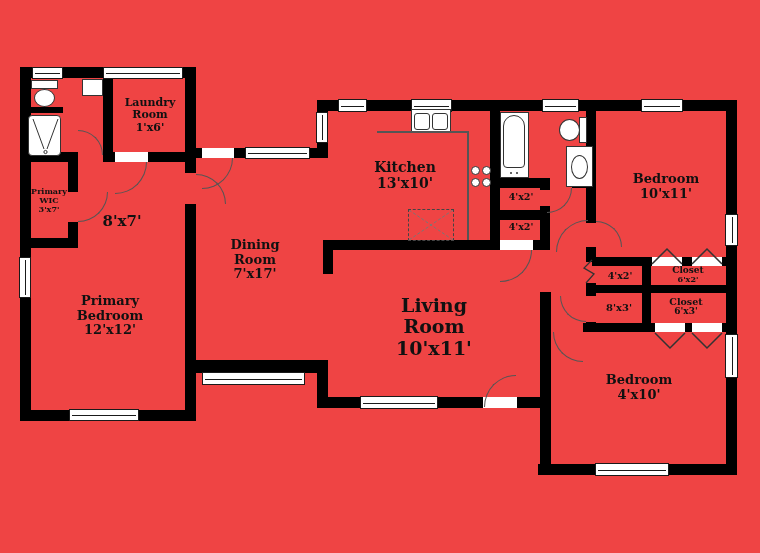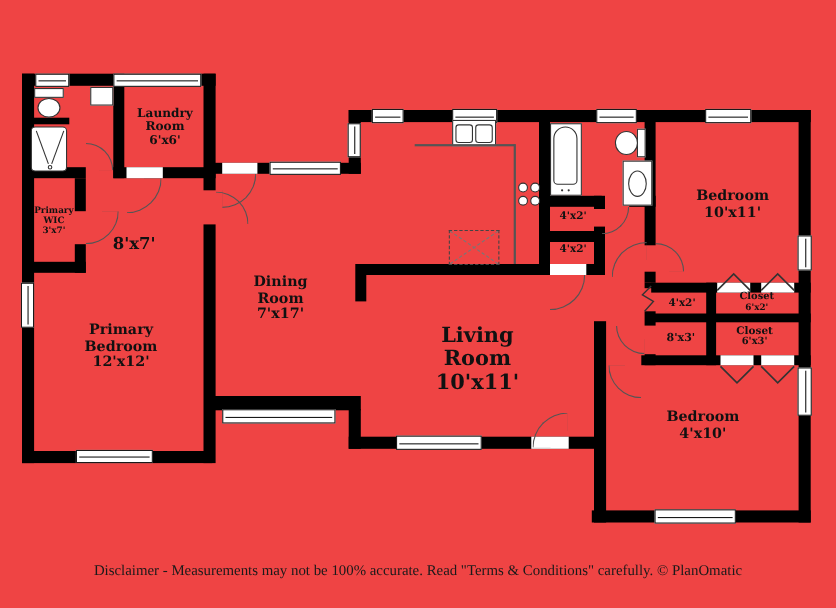--- a/index.html
+++ b/index.html
@@ -156,39 +156,43 @@
   <div style="position:absolute;left:408px;top:209px;width:46px;height:32px;border:1px dashed #444;box-sizing:border-box">
     <svg width="44" height="30">
         <line x1="0" y1="0" x2="44" y2="30" stroke="#777" stroke-width="1" stroke-dasharray="3,2"></line>
         <line x1="44" y1="0" x2="0" y2="30" stroke="#777" stroke-width="1" stroke-dasharray="3,2"></line>
       </svg>
   </div>
 
   <div class="lbl" style="left:112px;top:97px;width:76px;font-size:11px">
     <div>Laundry</div>
     <div>Room</div>
-    <div>6'x6'</div>
+    <div>1'x6'</div>
   </div>
   <div class="lbl" style="left:24px;top:187px;width:50px;font-size:8px">
     <div>Primary</div>
     <div>WIC</div>
     <div>3'x7'</div>
   </div>
   <div class="lbl" style="left:92px;top:213px;width:60px;font-size:15px">
     <div>8'x7'</div>
   </div>
   <div class="lbl" style="left:60px;top:294px;width:100px;font-size:13px">
     <div>Primary</div>
     <div>Bedroom</div>
     <div>12'x12'</div>
   </div>
-  <div class="lbl" style="left:205px;top:250px;width:100px;font-size:13px">
+  <div class="lbl" style="left:205px;top:238px;width:100px;font-size:13px">
     <div>Dining</div>
     <div>Room</div>
     <div>7'x17'</div>
+  </div>
+  <div class="lbl" style="left:355px;top:160px;width:100px;font-size:14px">
+    <div>Kitchen</div>
+    <div>13'x10'</div>
   </div>
   <div class="lbl" style="left:384px;top:295px;width:100px;font-size:19px">
     <div>Living</div>
     <div>Room</div>
     <div>10'x11'</div>
   </div>
   <div class="lbl" style="left:616px;top:172px;width:100px;font-size:13px">
     <div>Bedroom</div>
     <div>10'x11'</div>
   </div>
@@ -210,14 +214,13 @@
   </div>
   <div class="lbl" style="left:660px;top:297px;width:52px;font-size:9.5px;line-height:1.1">
     <div>Closet</div>
     <div style="font-size:9px">6'x3'</div>
   </div>
   <div class="lbl" style="left:589px;top:373px;width:100px;font-size:13px">
     <div>Bedroom</div>
     <div>4'x10'</div>
   </div>
 
-  <div id="disclaimer">Disclaimer - Measurements may not be 100% accurate. Read "Terms &amp; Conditions" carefully. © PlanOmatic</div>
 </div>
 
 </body></html>

